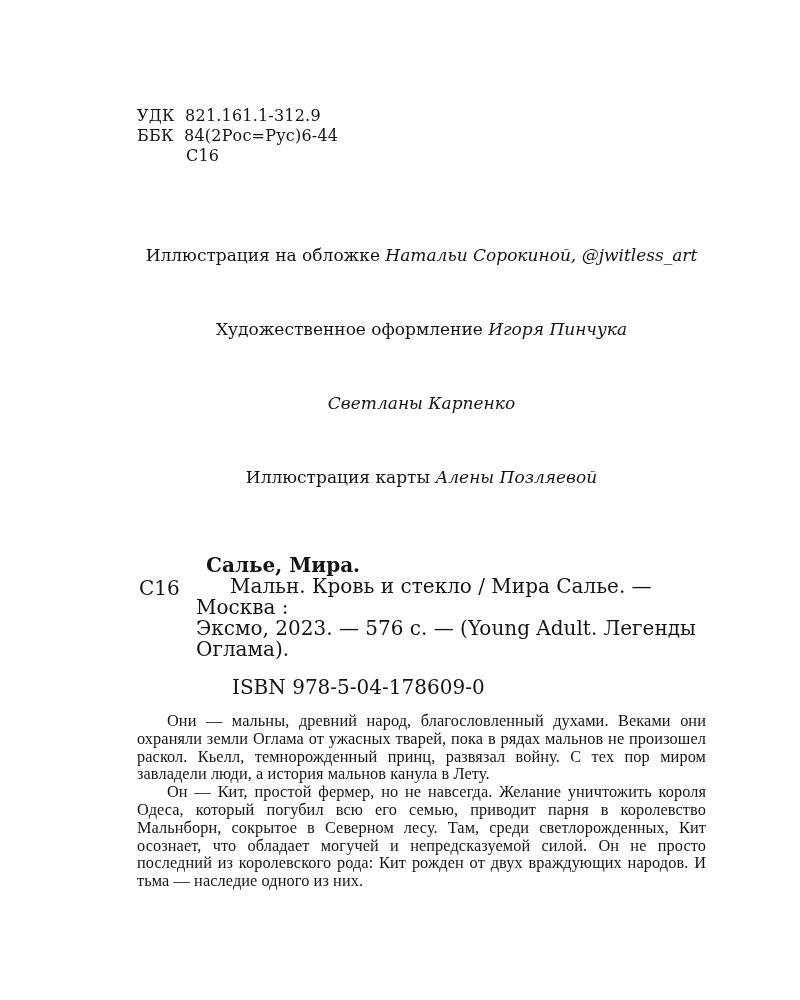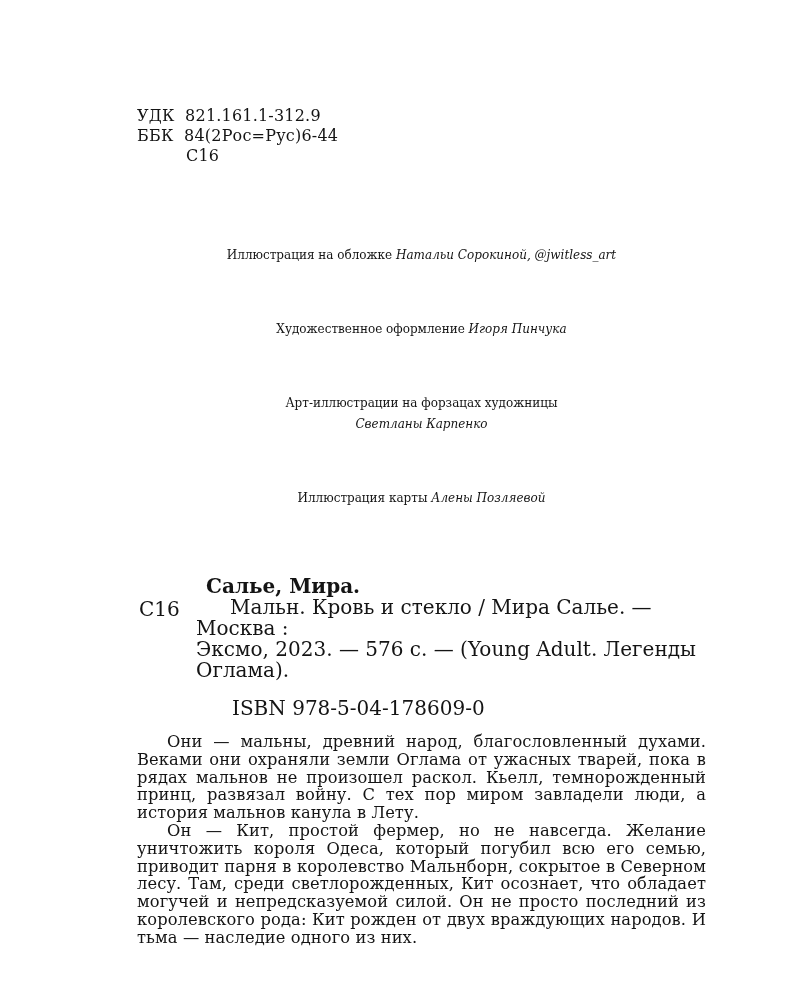--- a/index.html
+++ b/index.html
@@ -25,21 +25,21 @@
     letter-spacing: 0.2px;
   }
   .top-codes .code-c16 {
     padding-left: 49px;
   }
   
   .credits {
     margin-top: 37px;
     width: 569px;
     text-align: center;
-    font-size: 12px;
+    font-size: 17px;
     line-height: 21px;
     white-space: pre-line;
   }
   .credit-line { margin-bottom: 11px; }
   .credit-line:last-child { margin-bottom: 12px; }
   .credits i { font-style: italic; }
   
   .catalog {
     position: relative;
     margin-top: 34px;
@@ -62,20 +62,21 @@
     text-indent: 34px;
   }
   .catalog .isbn {
     margin-top: 17px;
     padding-left: 36px;
   }
   
   .annotation {
     margin-top: 14px;
     width: 569px;
+    font-family: Liberation Serif, serif;
   }
   .annotation p {
     margin: 0;
     font-size: 16.3px;
     line-height: 17.8px;
     text-align: justify;
     text-indent: 30px;
     letter-spacing: 0.1px;
   }
 </style>
@@ -91,22 +92,21 @@
   </div>
 
   <div class="credits">
     <div class="credit-line">
       <span>Иллюстрация на обложке </span><i>Натальи Сорокиной, @jwitless_art</i>
     </div>
     <div class="credit-line">
       <span>Художественное оформление </span><i>Игоря Пинчука</i>
     </div>
     <div class="credit-line">
-      <span>Арт-иллюстрации на форзацах художницы
-</span><i>Светланы Карпенко</i>
+      <i>Светланы Карпенко</i>
     </div>
     <div class="credit-line">
       <span>Иллюстрация карты </span><i>Алены Позляевой</i>
     </div>
   </div>
 
   <div class="catalog">
     <div class="author">Салье, Мира.</div>
     <div class="code-margin">С16</div>
     <div class="description">Мальн. Кровь и стекло / Мира Салье. — Москва&nbsp;:

